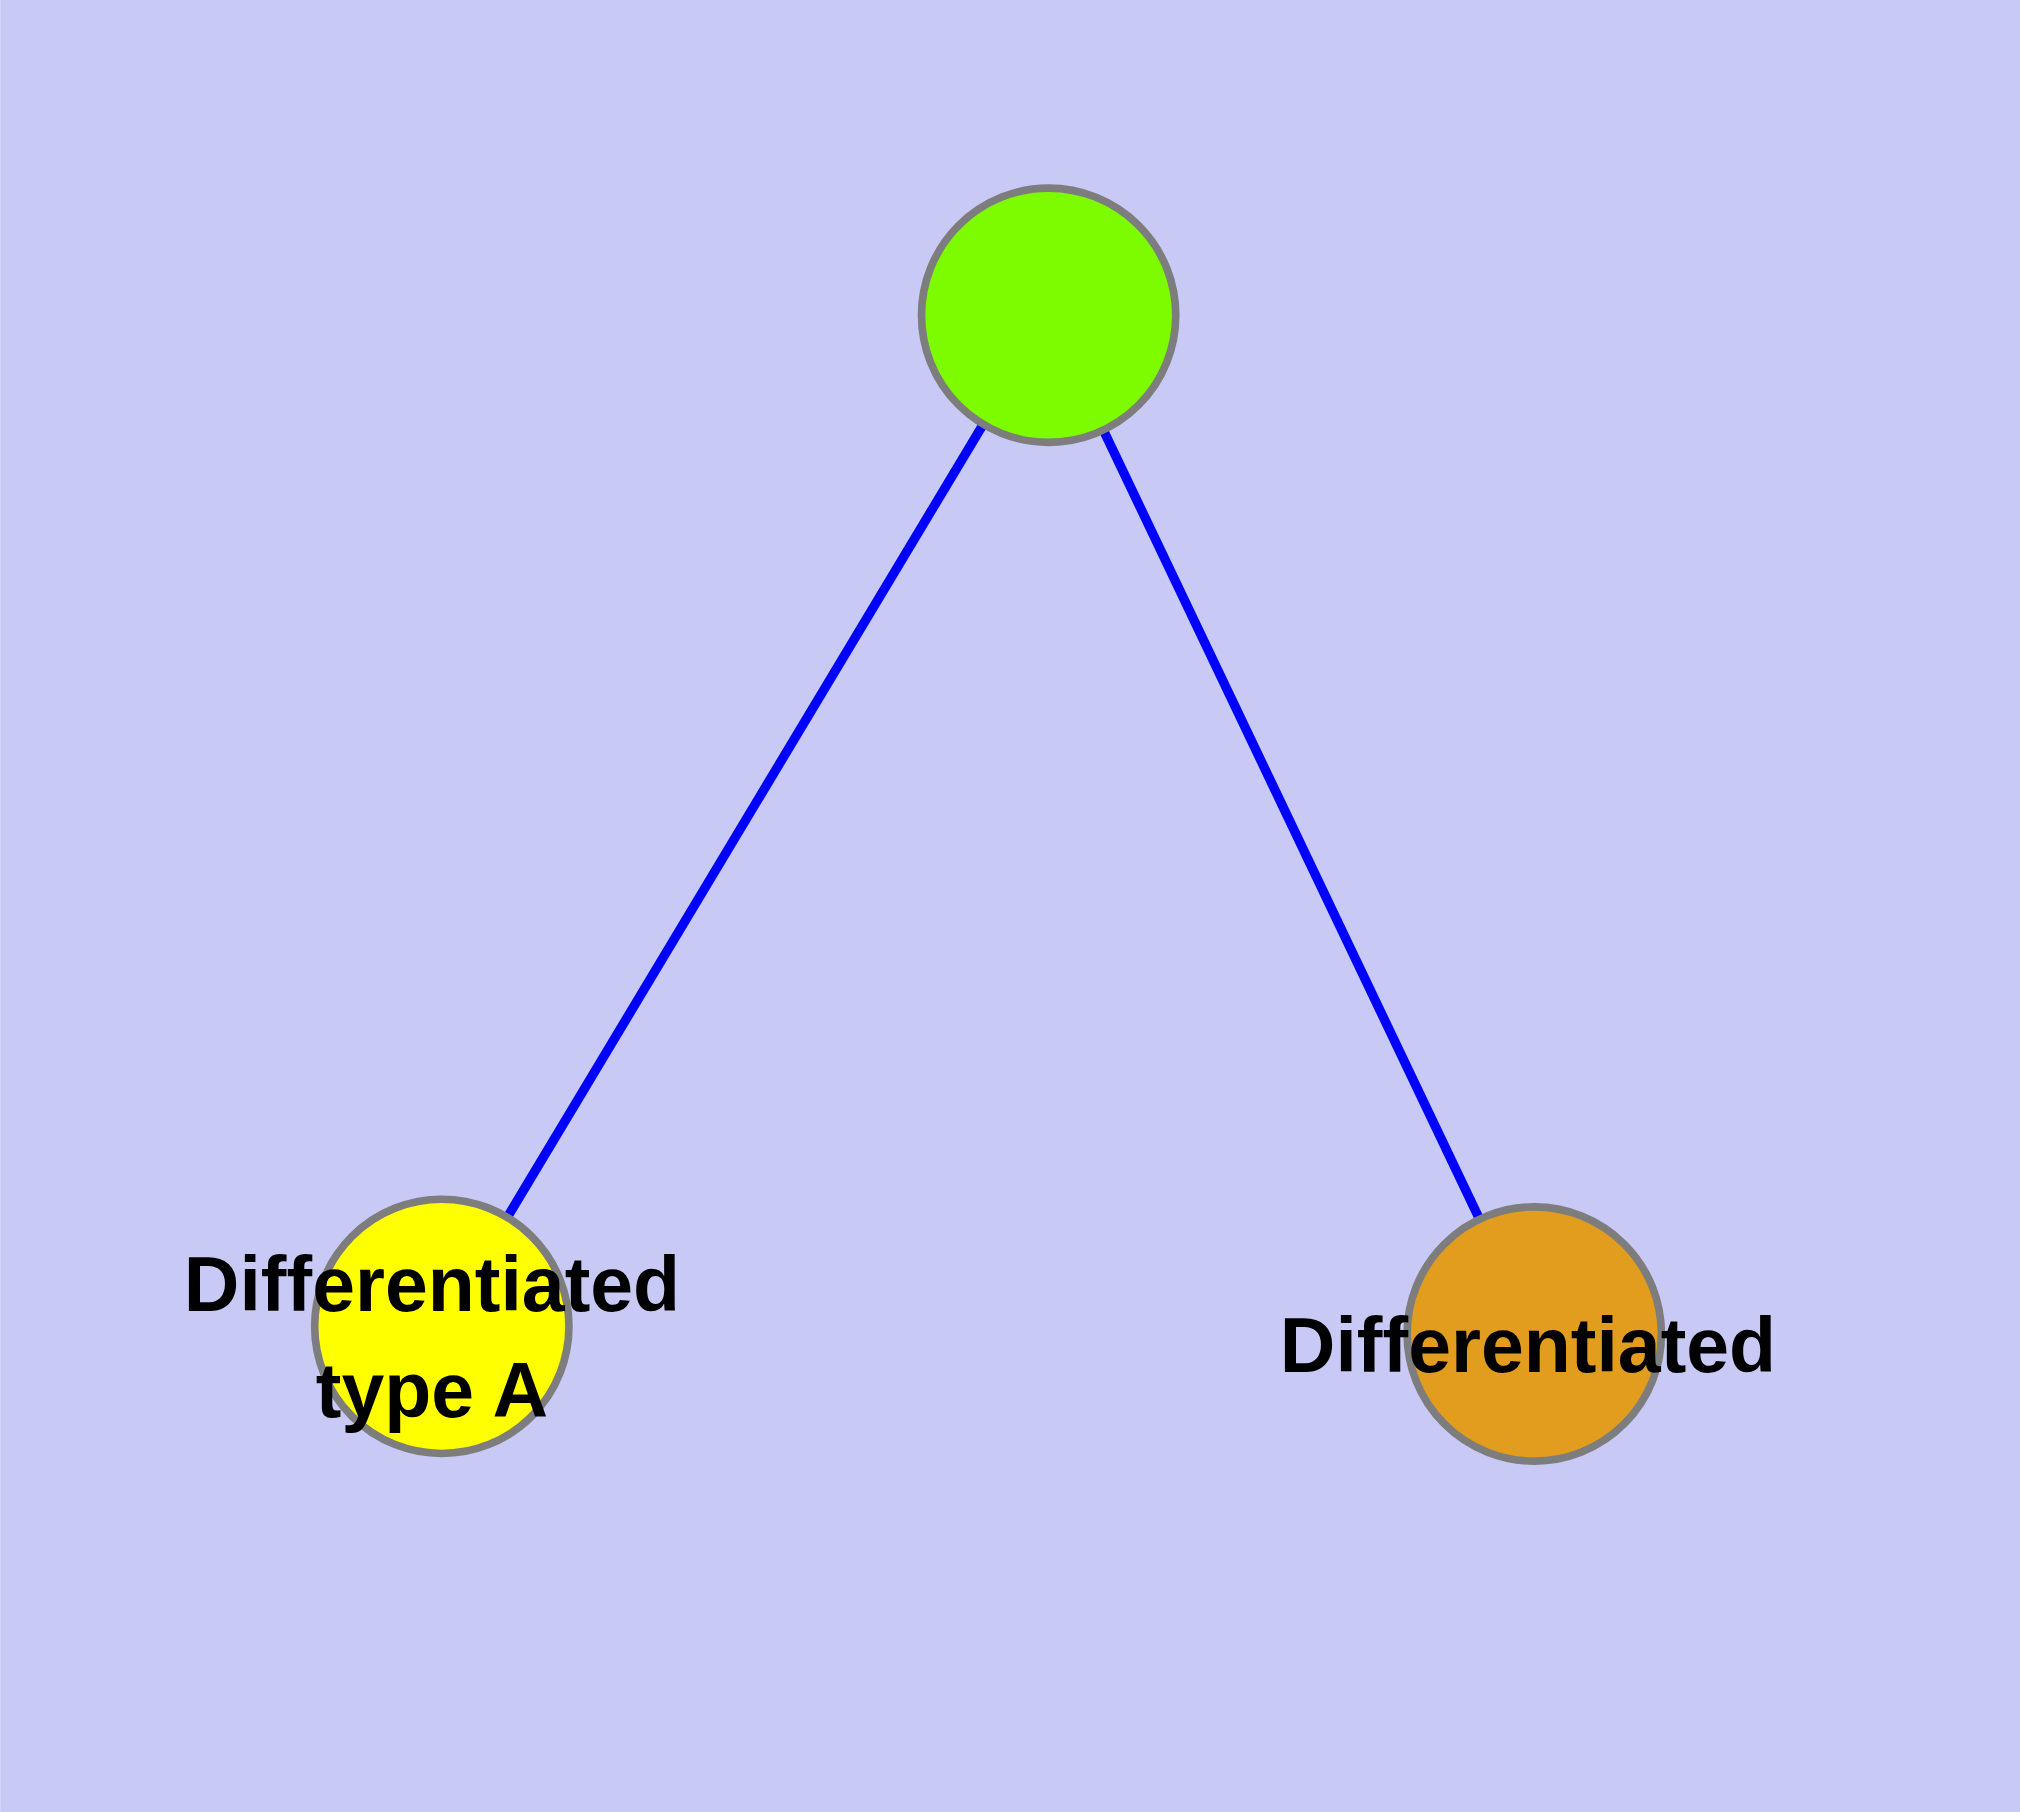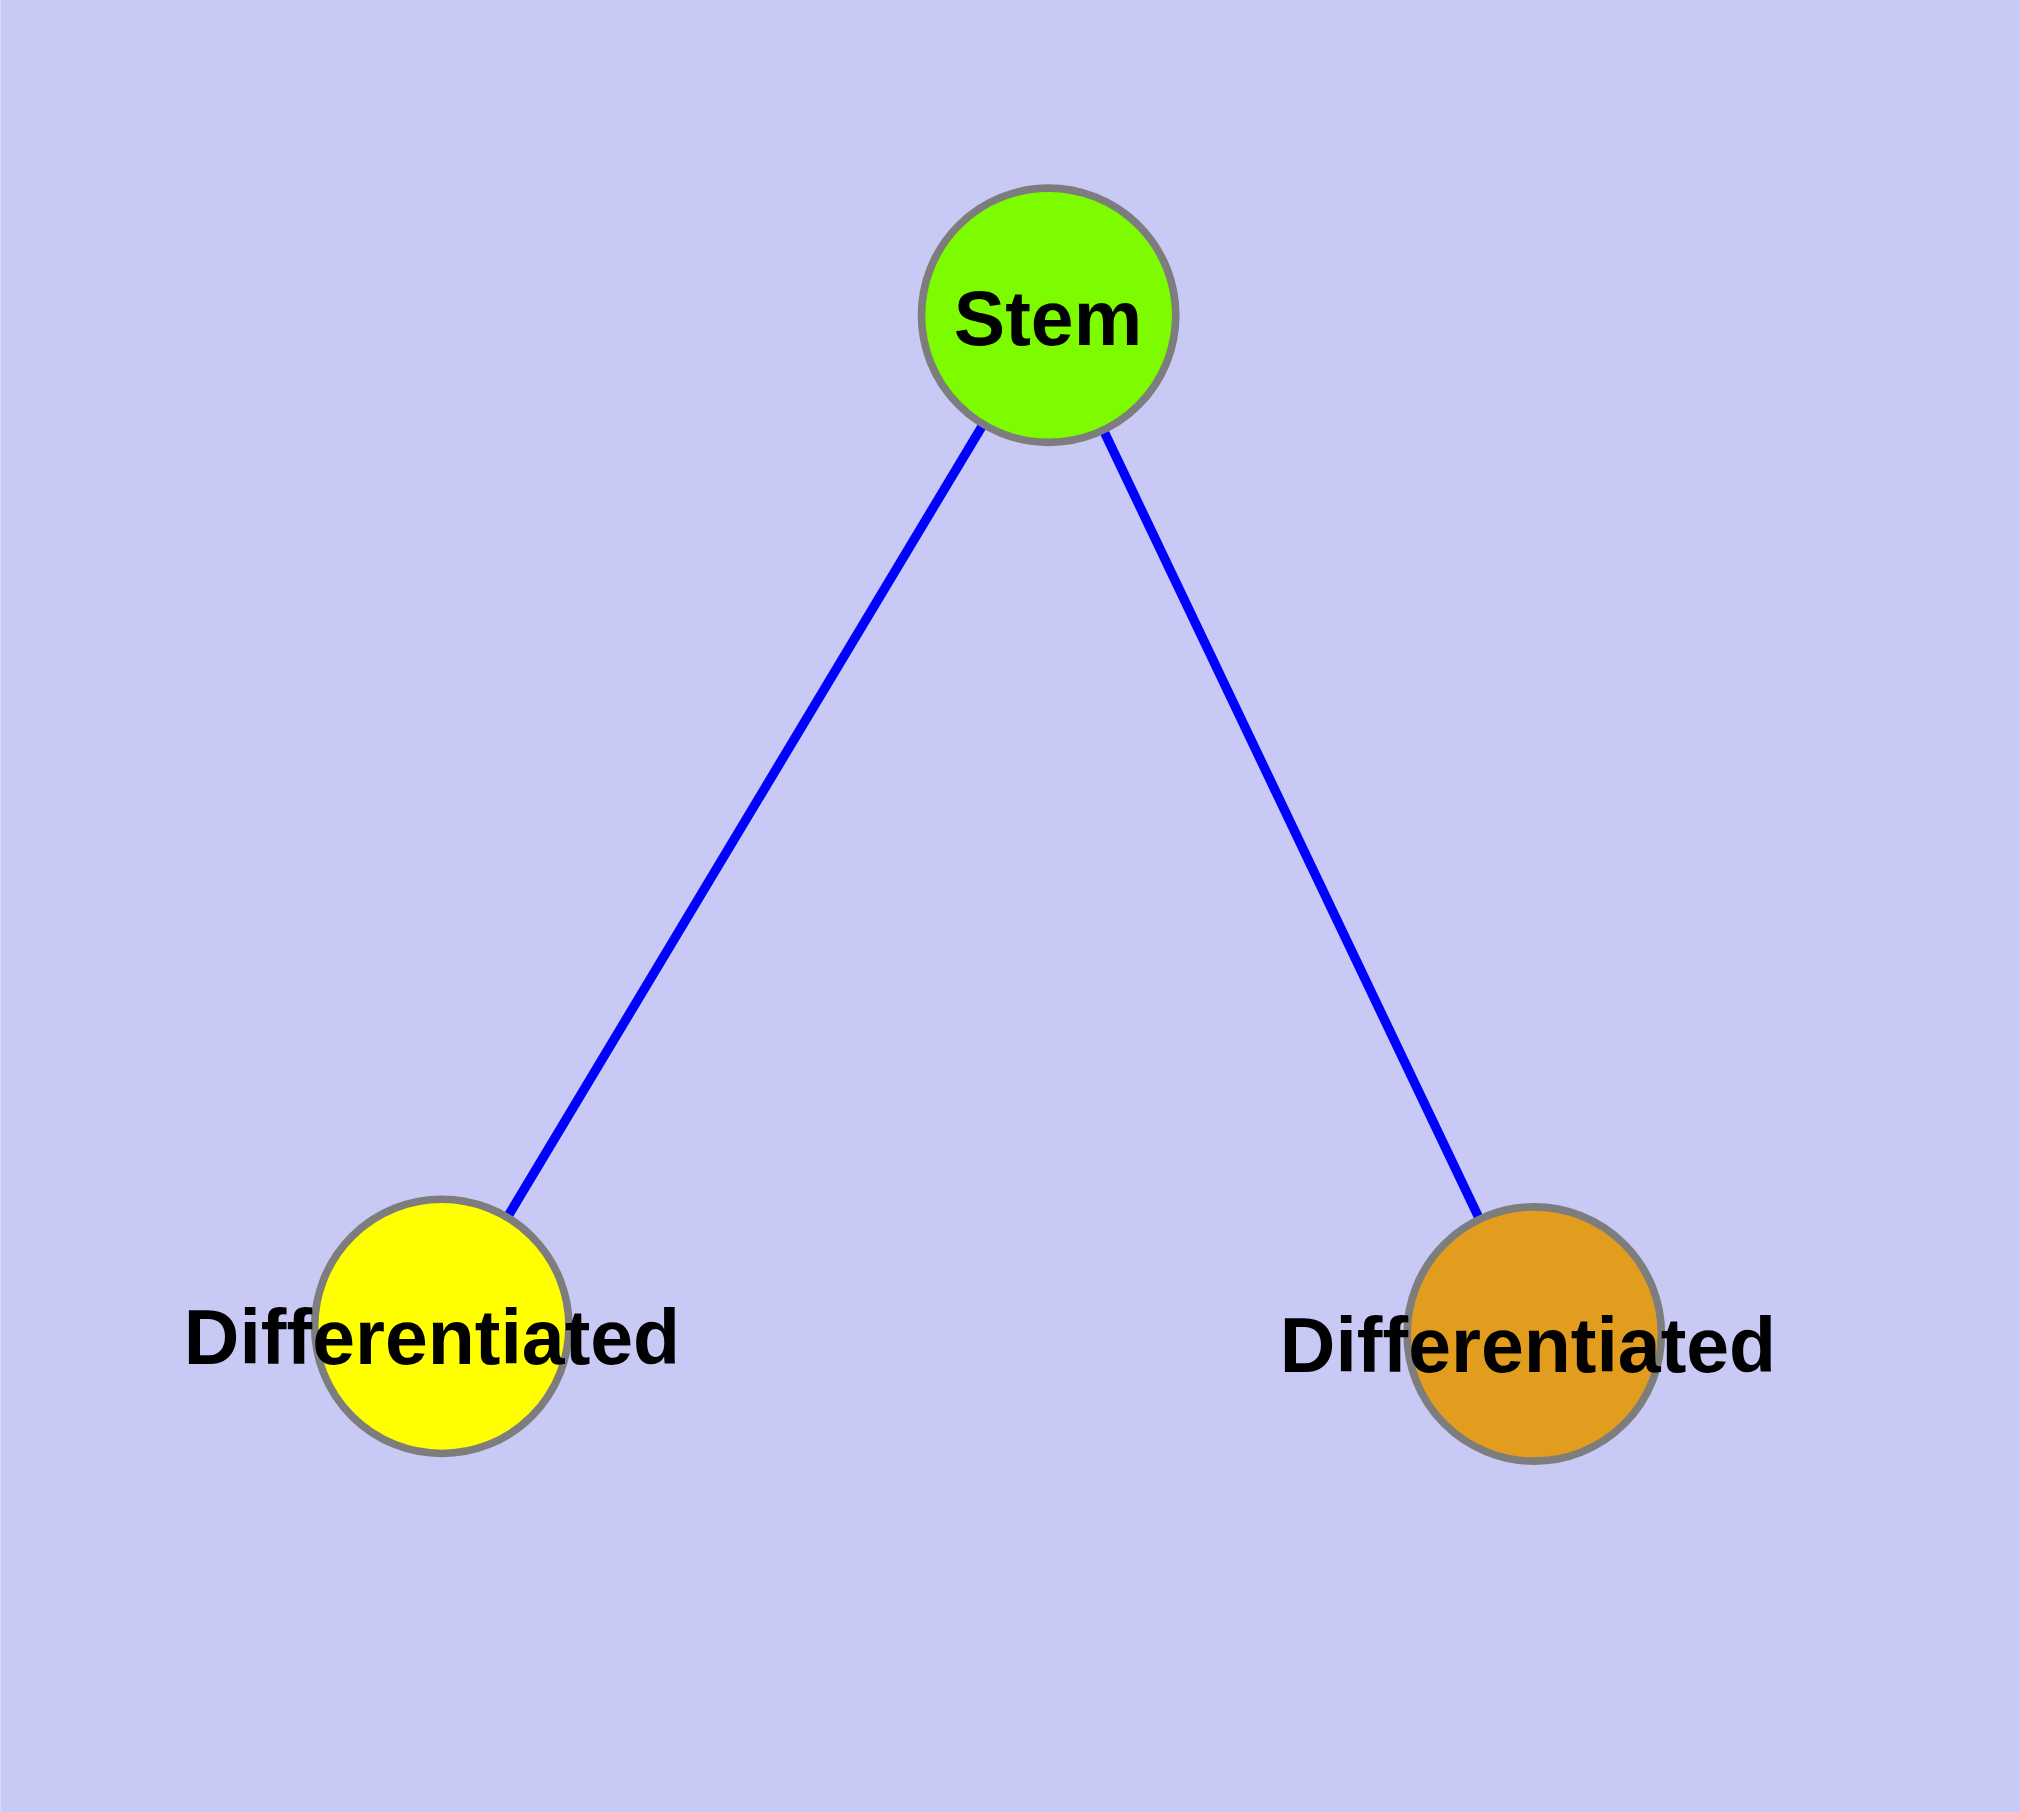--- a/index.html
+++ b/index.html
@@ -47,26 +47,24 @@
 
     <line x1="1237" y1="372" x2="1810" y2="1574" stroke-width="11" stroke="#0000ff"></line>
 
     <circle cx="1237" cy="372" r="150" stroke-width="9" fill="#7dfc00" stroke="#7d7d7d"></circle>
 
     <circle cx="521" cy="1565" r="150" stroke-width="9" fill="#ffff00" stroke="#7d7d7d"></circle>
 
     <circle cx="1810" cy="1574" r="150" stroke-width="9" fill="#e39d1e" stroke="#7d7d7d"></circle>
   </svg>
 
-  <div class="node-label" style="left:1048px; top:318px;">
-    <span>Stem</span>
-  </div>
 
   <div class="node-label" style="left:432px; top:1337px;">
     <span>Differentiated</span>
+    <span>type A</span>
   </div>
 
   <div class="node-label" style="left:1528px; top:1345px;">
     <span>Differentiated</span>
   </div>
 
 </div>
 
 
 </body></html>

